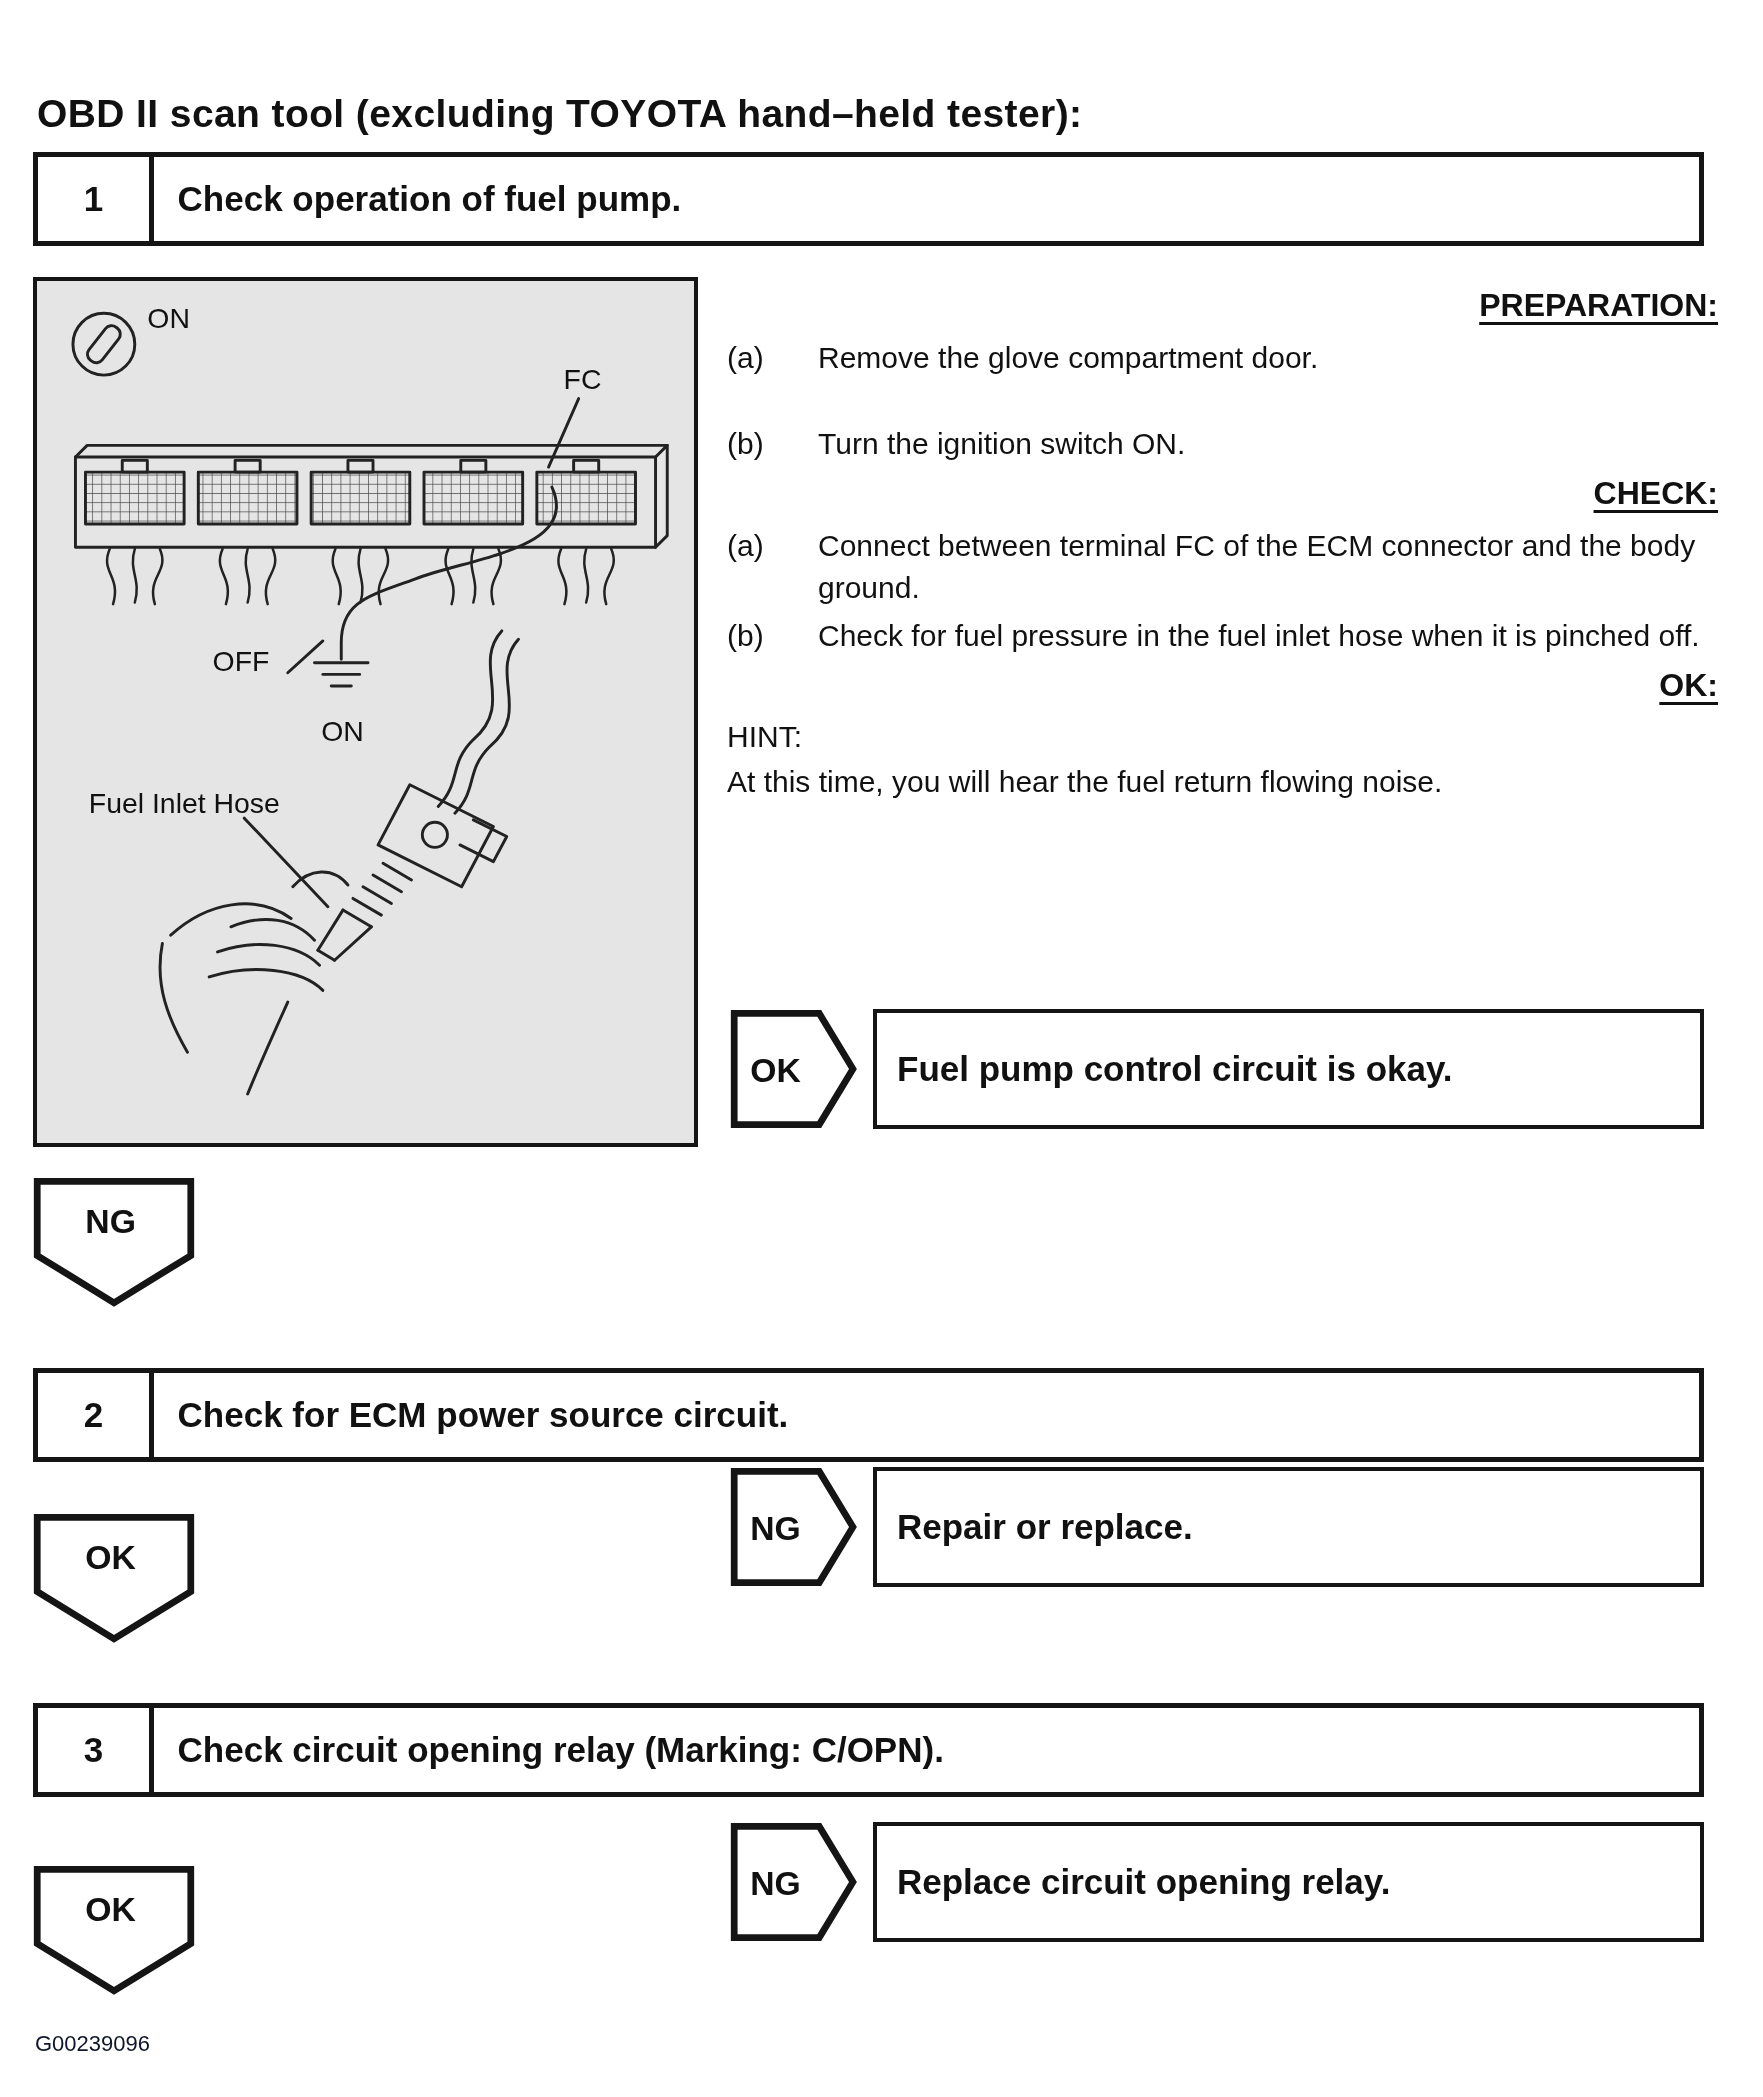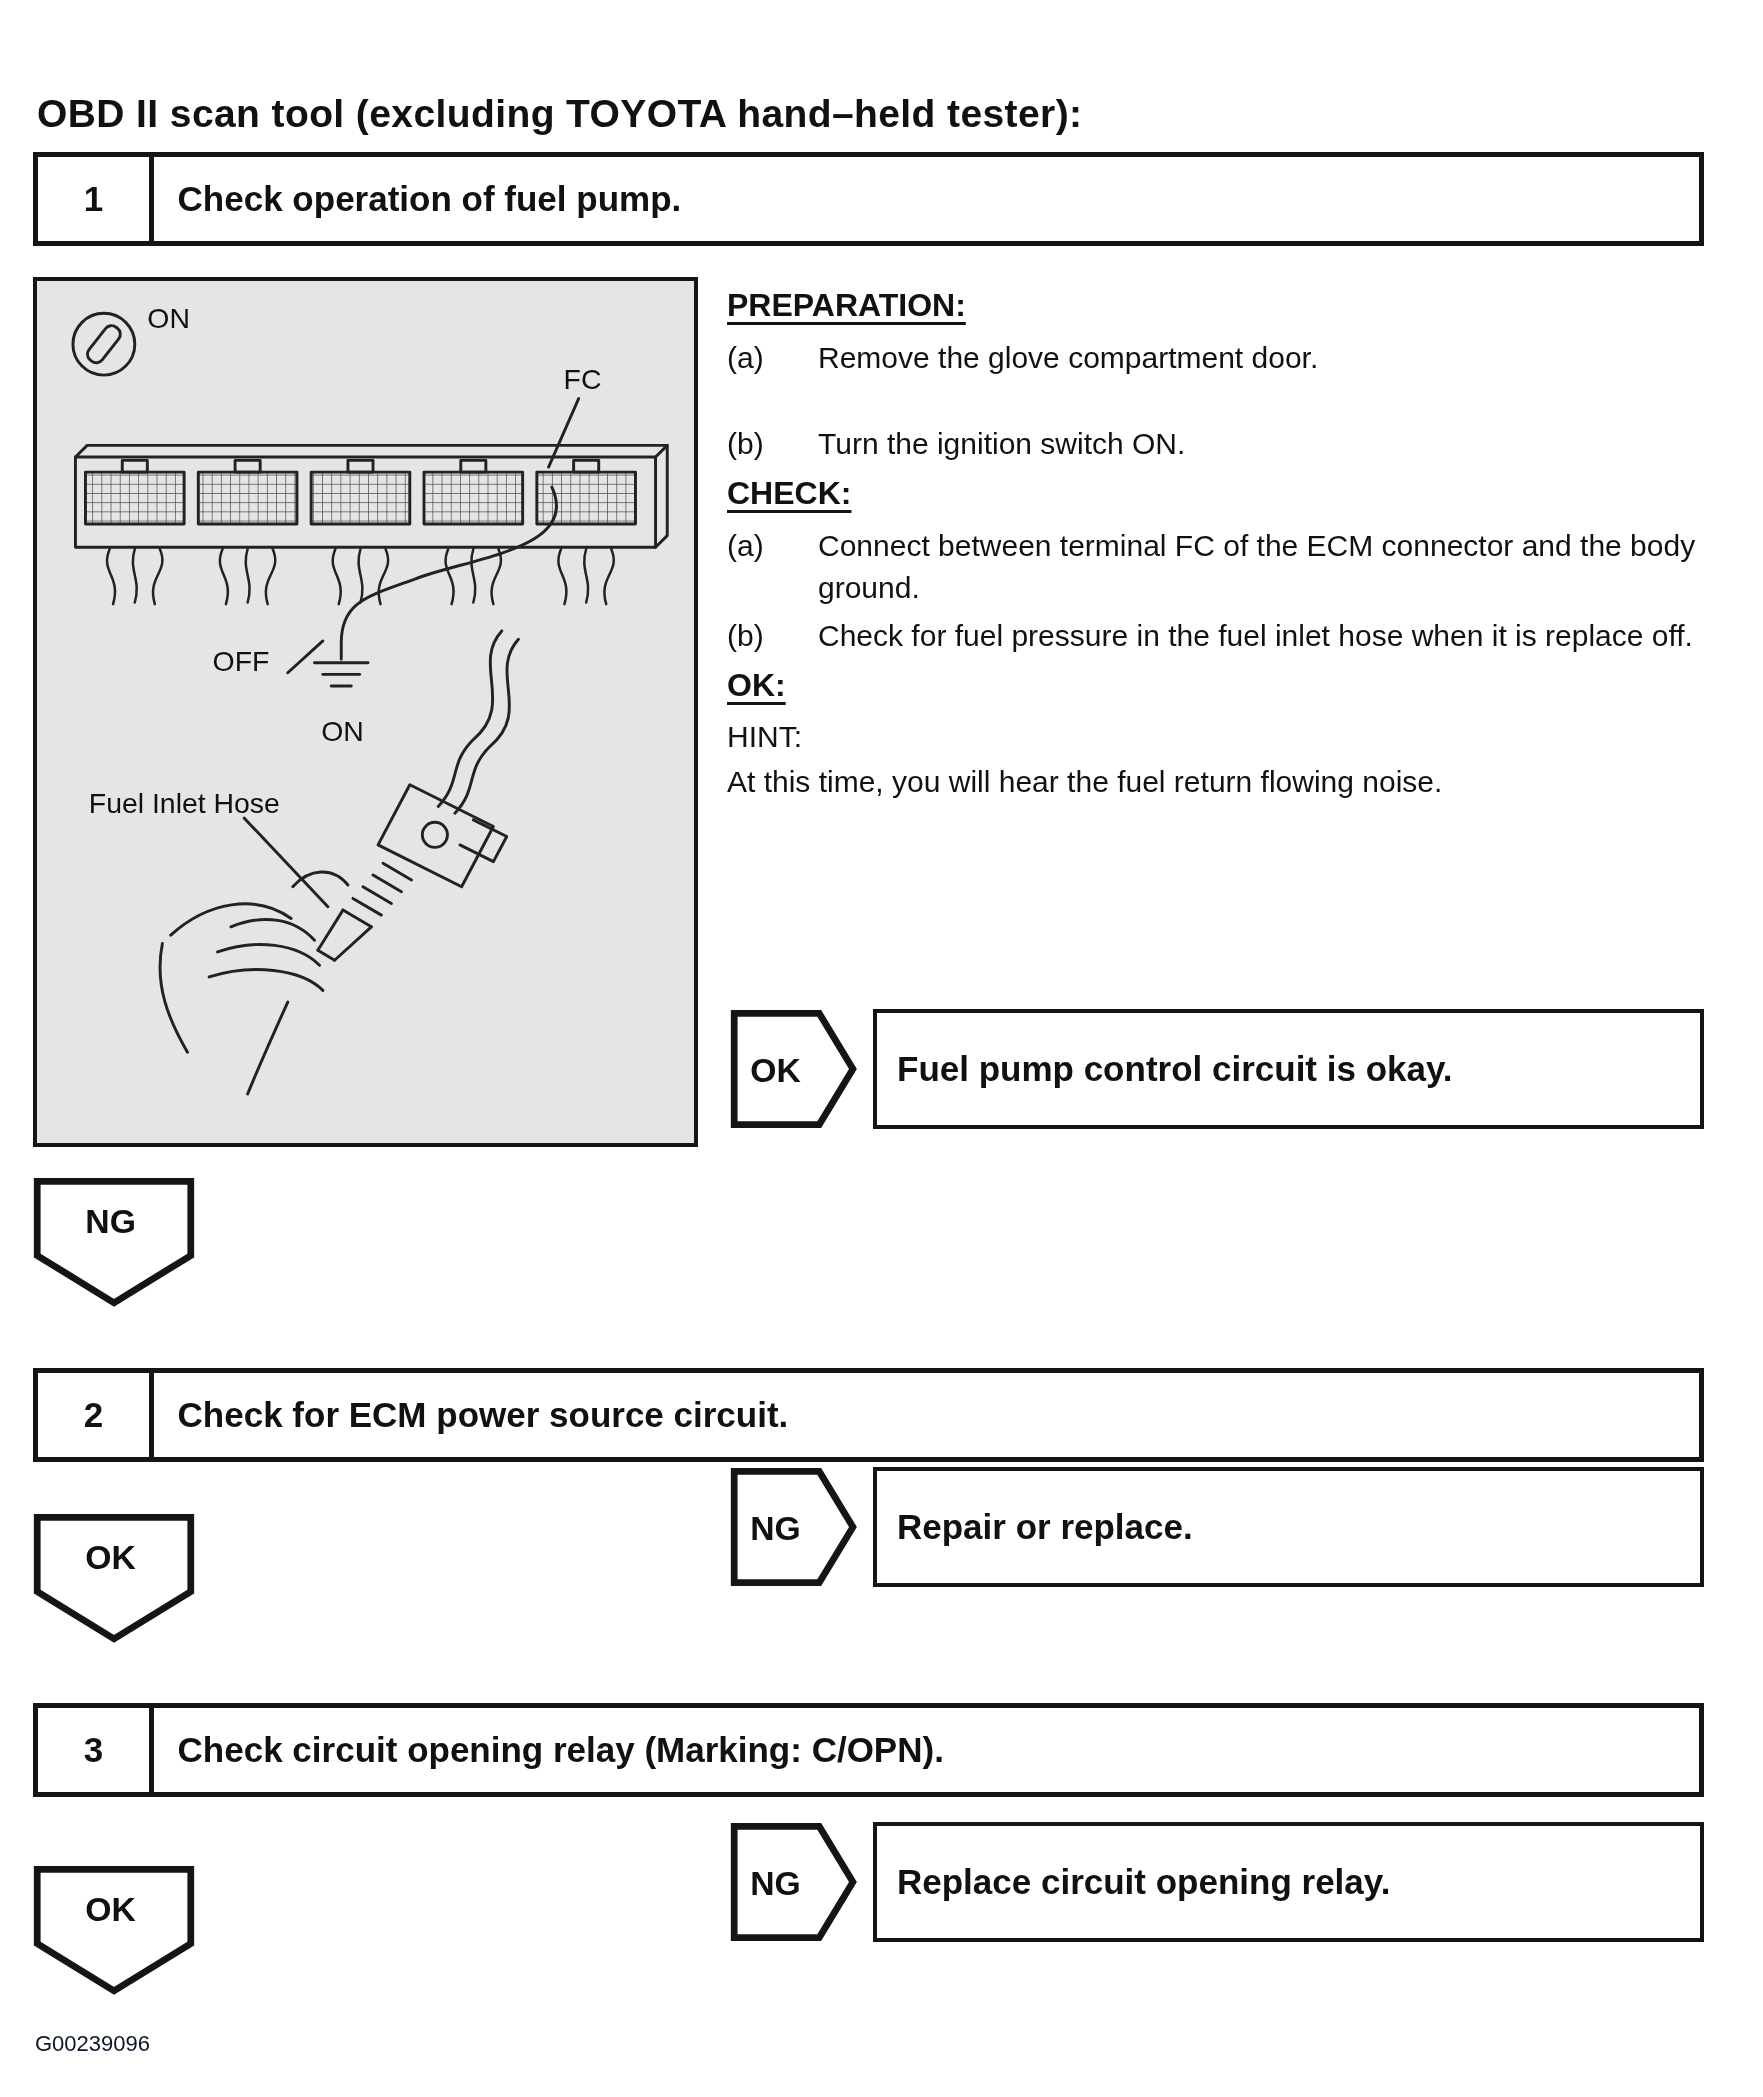--- a/index.html
+++ b/index.html
@@ -74,20 +74,21 @@
     font-size: 30px;
     line-height: 1.42;
   }
   .ins-heading {
     font-weight: bold;
     font-size: 32px;
     text-decoration: underline;
     text-decoration-thickness: 2.5px;
     text-underline-offset: 5.9px;
     margin: 5px 0 8.4px 0;
+    text-align: right;
   }
   .ins-item { display: flex; margin: 1.7px 0 5px 0; }
   .ins-item.spaced { margin-top: 44px; }
   .ins-key { width: 91px; flex: none; }
   .ins-text { flex: 1; }
   .ins-ok-text {
     font-weight: bold;
     font-size: 32px;
     padding-left: 91px;
     margin: 5px 0 6.7px 0;
@@ -252,21 +253,21 @@
       <span class="ins-text">Turn the ignition switch ON.</span>
     </div>
 
     <div class="ins-heading">CHECK:</div>
     <div class="ins-item">
       <span class="ins-key">(a)</span>
       <span class="ins-text">Connect between terminal FC of the ECM connector and the body ground.</span>
     </div>
     <div class="ins-item">
       <span class="ins-key">(b)</span>
-      <span class="ins-text">Check for fuel pressure in the fuel inlet hose when it is replace off.</span>
+      <span class="ins-text">Check for fuel pressure in the fuel inlet hose when it is pinched off.</span>
     </div>
 
     <div class="ins-heading">OK:</div>
 
     <div class="ins-hint-heading">HINT:</div>
     <div class="ins-hint-text">At this time, you will hear the fuel return flowing noise.</div>
   </div>
 
   <div class="decision" id="flow1">
     <svg class="arrow-svg" viewBox="0 0 152 142">

